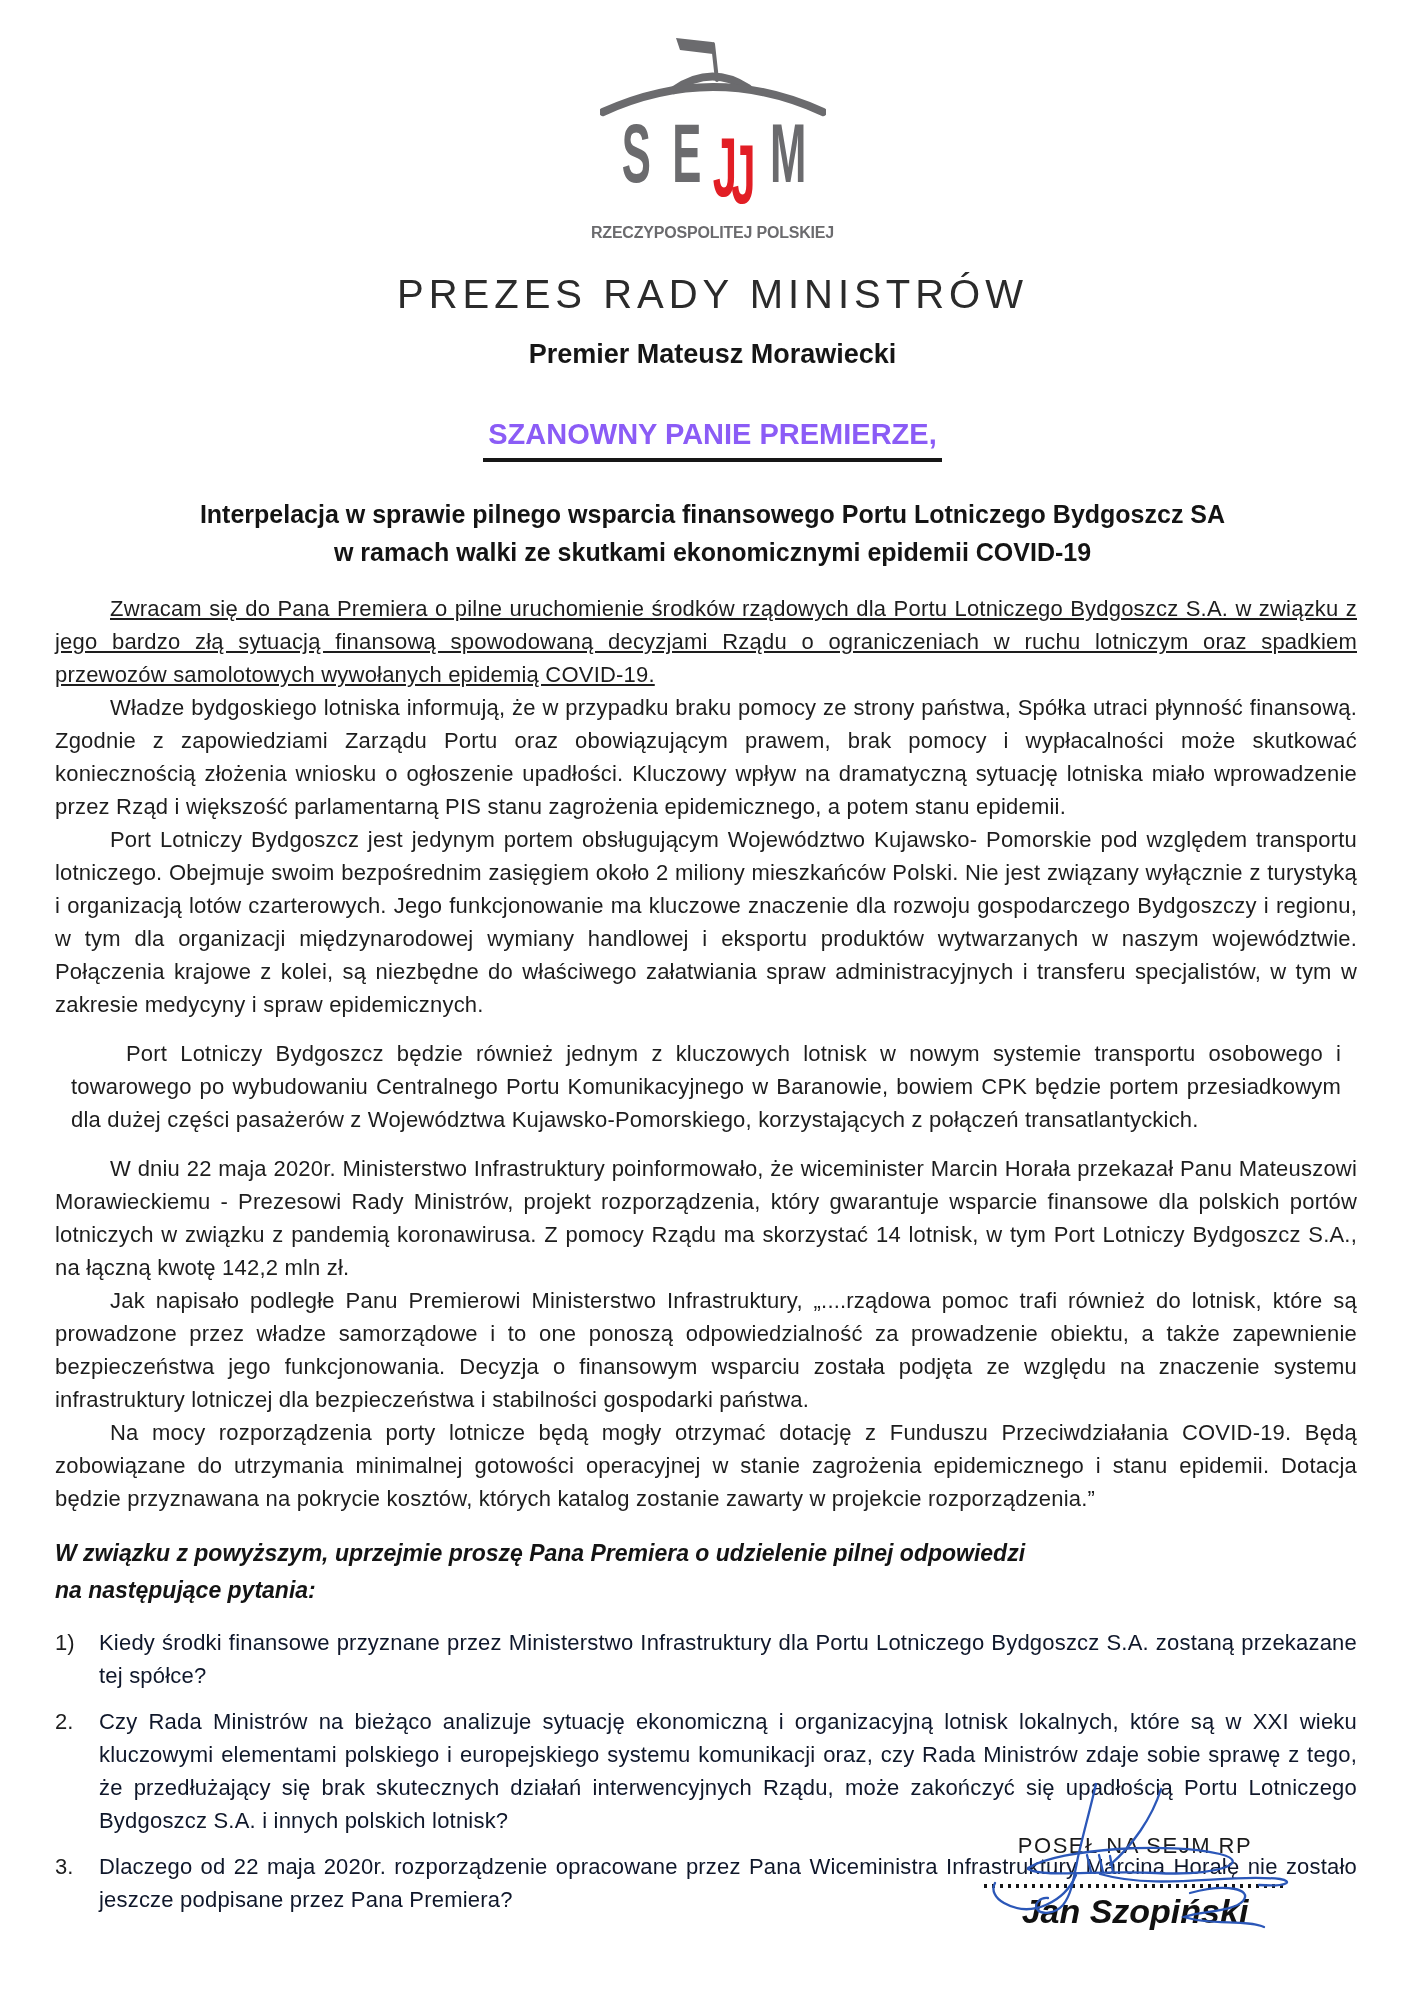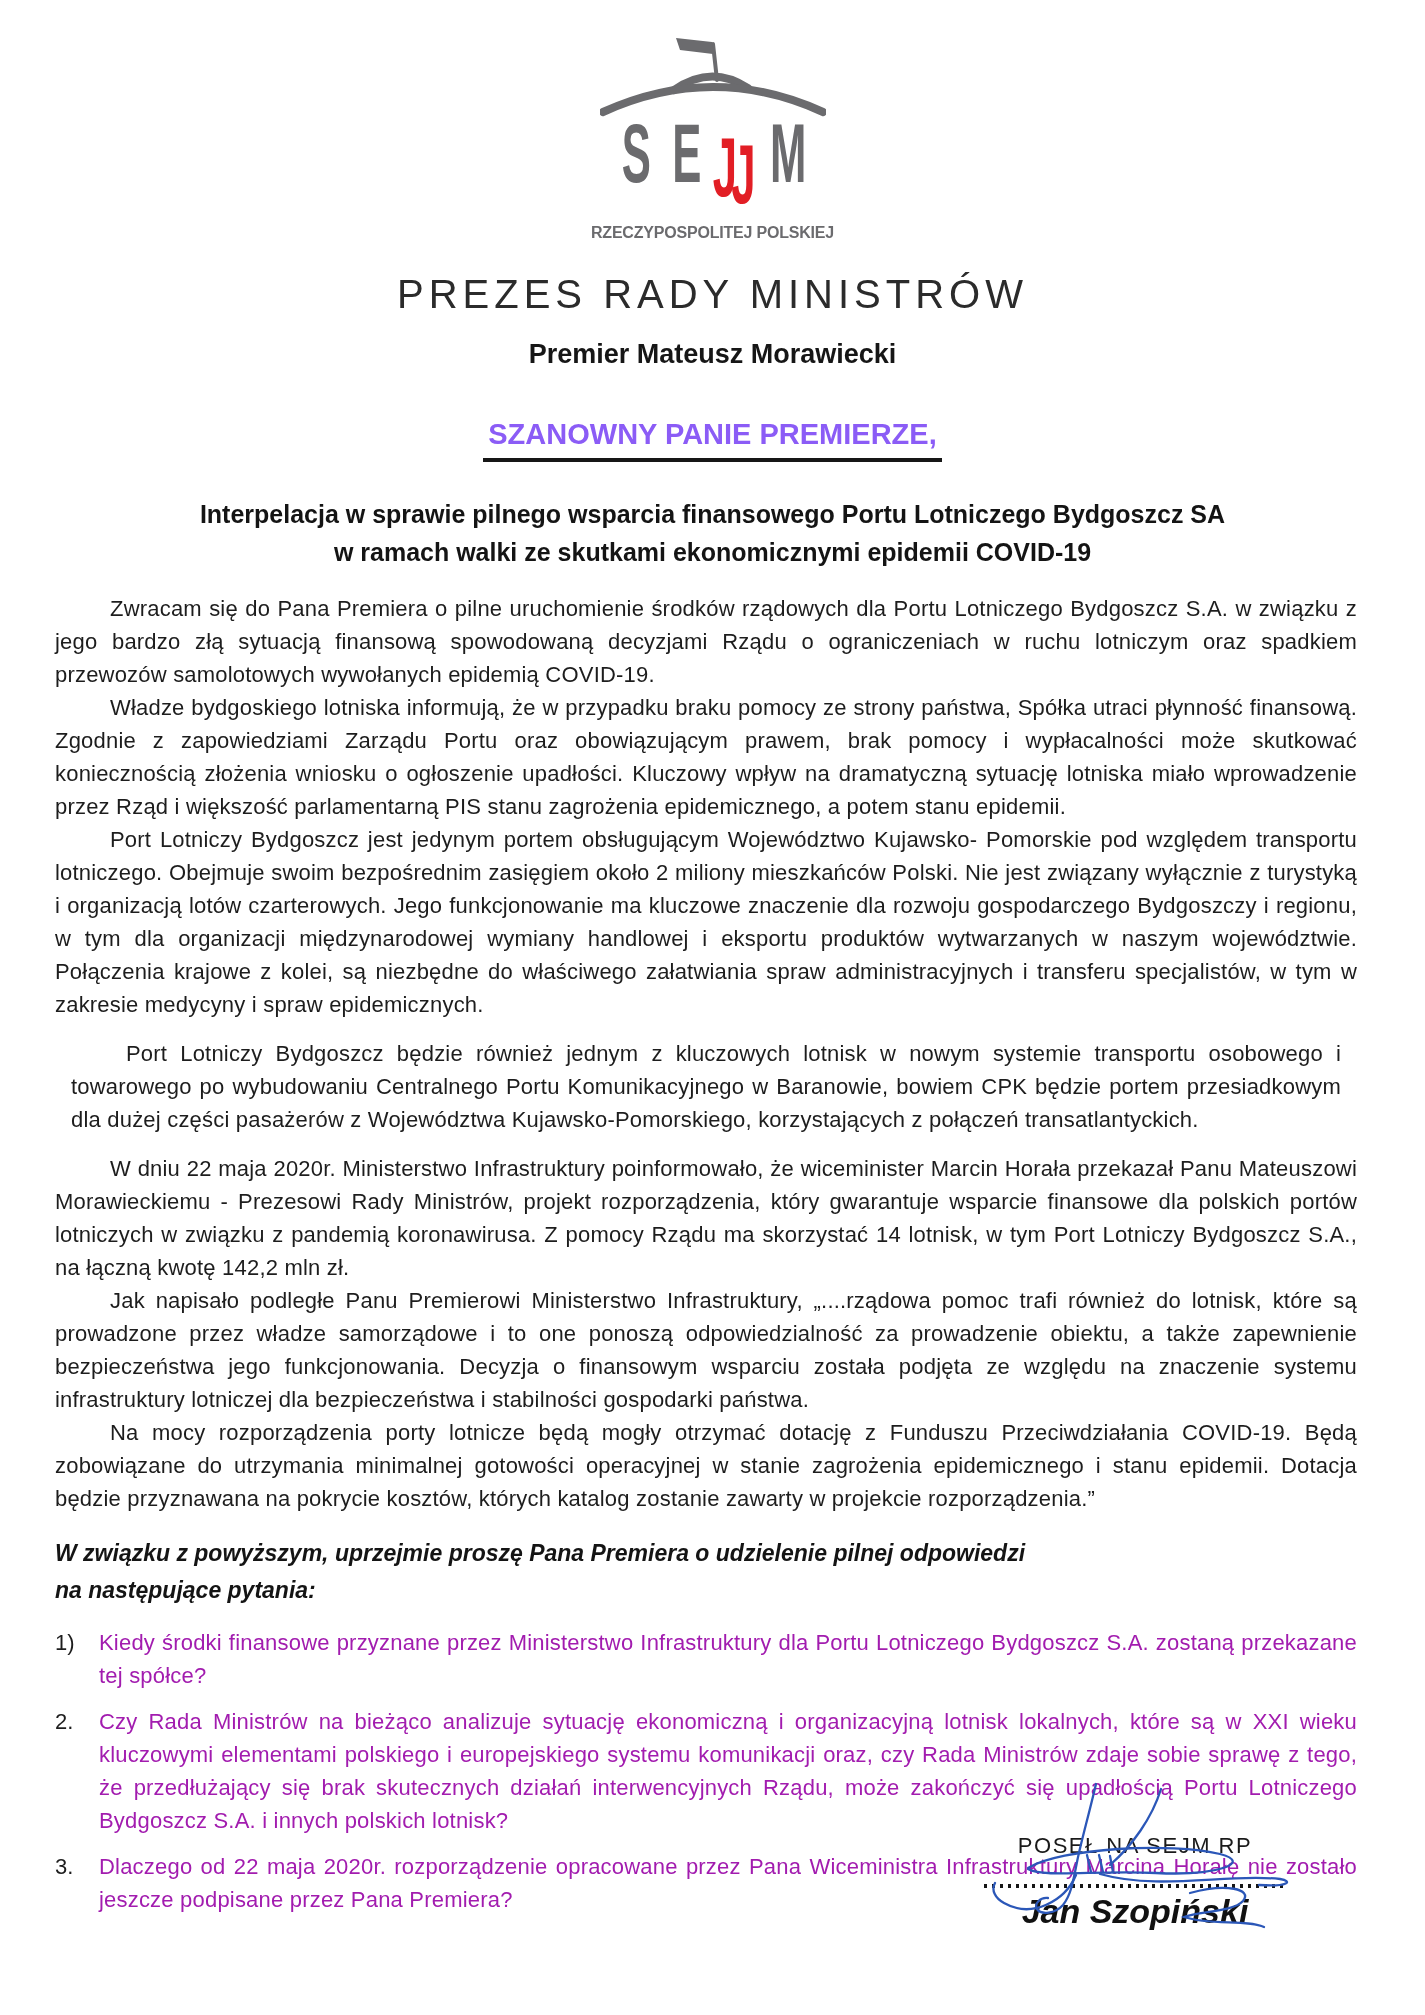--- a/index.html
+++ b/index.html
@@ -55,21 +55,21 @@
   }
   .questions{margin-top:17px;}
   .q-item{display:flex;margin-bottom:13px;}
   .q-marker{
     flex:0 0 44px;
     font-size:22px;line-height:33px;color:#1d1d1d;
   }
   .q-text{
     flex:1;
     font-size:22px;line-height:33px;letter-spacing:0.2px;
-    text-align:justify;color:#a21caf;
+    text-align:justify;color:#0f172a;
   }
   
   .sig-role{
     position:absolute;top:1833px;left:975px;width:320px;
     text-align:center;font-size:22px;letter-spacing:1.5px;color:#1a1a1a;
   }
   .sig-dotted{
     position:absolute;top:1884px;left:984px;width:302px;height:4px;
     background:repeating-linear-gradient(90deg,#161616 0 3px,transparent 3px 8px);
   }
@@ -114,21 +114,21 @@
   <div class="salutation-row">
     <span class="salutation">SZANOWNY PANIE PREMIERZE,</span>
   </div>
 
   <div class="doc-title">
     <div>Interpelacja w sprawie pilnego wsparcia finansowego Portu Lotniczego Bydgoszcz SA</div>
     <div>w ramach walki ze skutkami ekonomicznymi epidemii COVID-19</div>
   </div>
 
   <div class="content">
-    <p class="para" style="margin:0;">Zwracam się do Pana Premiera o pilne uruchomienie środków rządowych dla Portu Lotniczego Bydgoszcz S.A. w związku z jego bardzo złą sytuacją finansową spowodowaną decyzjami Rządu o ograniczeniach w ruchu lotniczym oraz spadkiem przewozów samolotowych wywołanych epidemią COVID-19.</p>
+    <p class="para" style="margin:0;text-decoration:underline;">Zwracam się do Pana Premiera o pilne uruchomienie środków rządowych dla Portu Lotniczego Bydgoszcz S.A. w związku z jego bardzo złą sytuacją finansową spowodowaną decyzjami Rządu o ograniczeniach w ruchu lotniczym oraz spadkiem przewozów samolotowych wywołanych epidemią COVID-19.</p>
     <p class="para" style="margin:0;">Władze bydgoskiego lotniska informują, że w przypadku braku pomocy ze strony państwa, Spółka utraci płynność finansową. Zgodnie z zapowiedziami Zarządu Portu oraz obowiązującym prawem, brak pomocy i wypłacalności może skutkować koniecznością złożenia wniosku o ogłoszenie upadłości. Kluczowy wpływ na dramatyczną sytuację lotniska miało wprowadzenie przez Rząd i większość parlamentarną PIS stanu zagrożenia epidemicznego, a potem stanu epidemii.</p>
     <p class="para" style="margin:0;">Port Lotniczy Bydgoszcz jest jedynym portem obsługującym Województwo Kujawsko- Pomorskie pod względem transportu lotniczego. Obejmuje swoim bezpośrednim zasięgiem około 2 miliony mieszkańców Polski. Nie jest związany wyłącznie z turystyką i organizacją lotów czarterowych. Jego funkcjonowanie ma kluczowe znaczenie dla rozwoju gospodarczego Bydgoszczy i regionu, w tym dla organizacji międzynarodowej wymiany handlowej i eksportu produktów wytwarzanych w naszym województwie. Połączenia krajowe z kolei, są niezbędne do właściwego załatwiania spraw administracyjnych i transferu specjalistów, w tym w zakresie medycyny i spraw epidemicznych.</p>
     <p class="para" style="margin:16px;">Port Lotniczy Bydgoszcz będzie również jednym z kluczowych lotnisk w nowym systemie transportu osobowego i towarowego po wybudowaniu Centralnego Portu Komunikacyjnego w Baranowie, bowiem CPK będzie portem przesiadkowym dla dużej części pasażerów z Województwa Kujawsko-Pomorskiego, korzystających z połączeń transatlantyckich.</p>
     <p class="para" style="margin:0;">W dniu 22 maja 2020r. Ministerstwo Infrastruktury poinformowało, że wiceminister Marcin Horała przekazał Panu Mateuszowi Morawieckiemu - Prezesowi Rady Ministrów, projekt rozporządzenia, który gwarantuje wsparcie finansowe dla polskich portów lotniczych w związku z pandemią koronawirusa. Z pomocy Rządu ma skorzystać 14 lotnisk, w tym Port Lotniczy Bydgoszcz S.A., na łączną kwotę 142,2 mln zł.</p>
     <p class="para" style="margin:0;">Jak napisało podległe Panu Premierowi Ministerstwo Infrastruktury, „....rządowa pomoc trafi również do lotnisk, które są prowadzone przez władze samorządowe i to one ponoszą odpowiedzialność za prowadzenie obiektu, a także zapewnienie bezpieczeństwa jego funkcjonowania. Decyzja o finansowym wsparciu została podjęta ze względu na znaczenie systemu infrastruktury lotniczej dla bezpieczeństwa i stabilności gospodarki państwa.</p>
     <p class="para" style="margin:0;">Na mocy rozporządzenia porty lotnicze będą mogły otrzymać dotację z Funduszu Przeciwdziałania COVID-19. Będą zobowiązane do utrzymania minimalnej gotowości operacyjnej w stanie zagrożenia epidemicznego i stanu epidemii. Dotacja będzie przyznawana na pokrycie kosztów, których katalog zostanie zawarty w projekcie rozporządzenia.”</p>
 
     <div class="closing">W związku z powyższym, uprzejmie proszę Pana Premiera o udzielenie pilnej odpowiedzi na następujące pytania:</div>
 
     <div class="questions">

